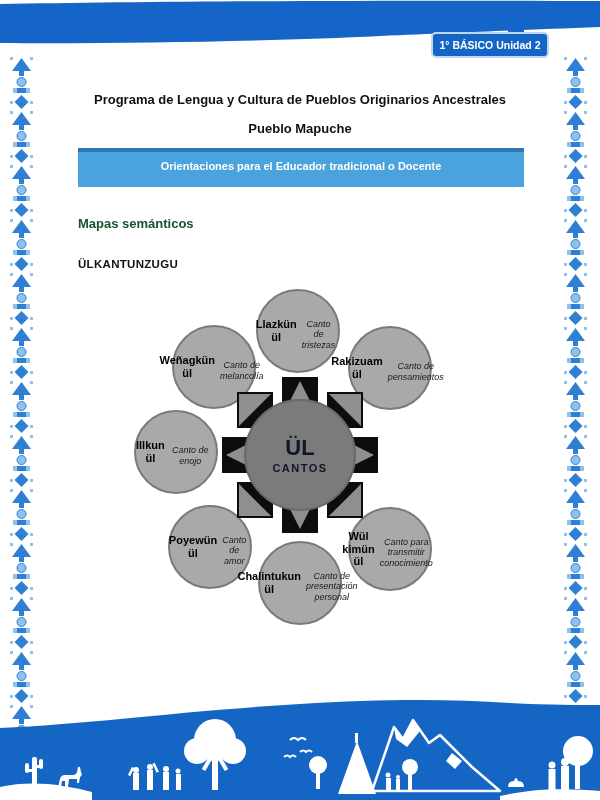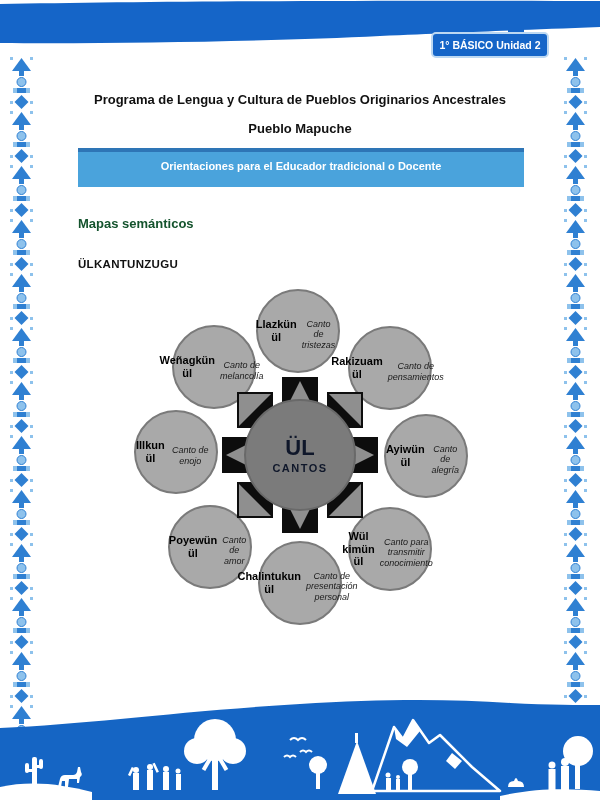--- a/index.html
+++ b/index.html
@@ -107,24 +107,20 @@
       <div class="node-sub">Canto de melancolía</div>
     </div>
     <div class="node pos-ne">
       <div class="node-title">Rakizuam ül</div>
       <div class="node-sub">Canto de pensamientos</div>
     </div>
     <div class="node pos-w">
       <div class="node-title">Illkun ül</div>
       <div class="node-sub">Canto de enojo</div>
     </div>
-    <div class="node pos-e">
-      <div class="node-title">Ayiwün ül</div>
-      <div class="node-sub">Canto de alegría</div>
-    </div>
     <div class="node pos-sw">
       <div class="node-title">Poyewün ül</div>
       <div class="node-sub">Canto de amor</div>
     </div>
     <div class="node pos-se">
       <div class="node-title">Wül kimün ül</div>
       <div class="node-sub">Canto para transmitir conocimiento</div>
     </div>
     <div class="node pos-s">
       <div class="node-title">Chalintukun ül</div>

